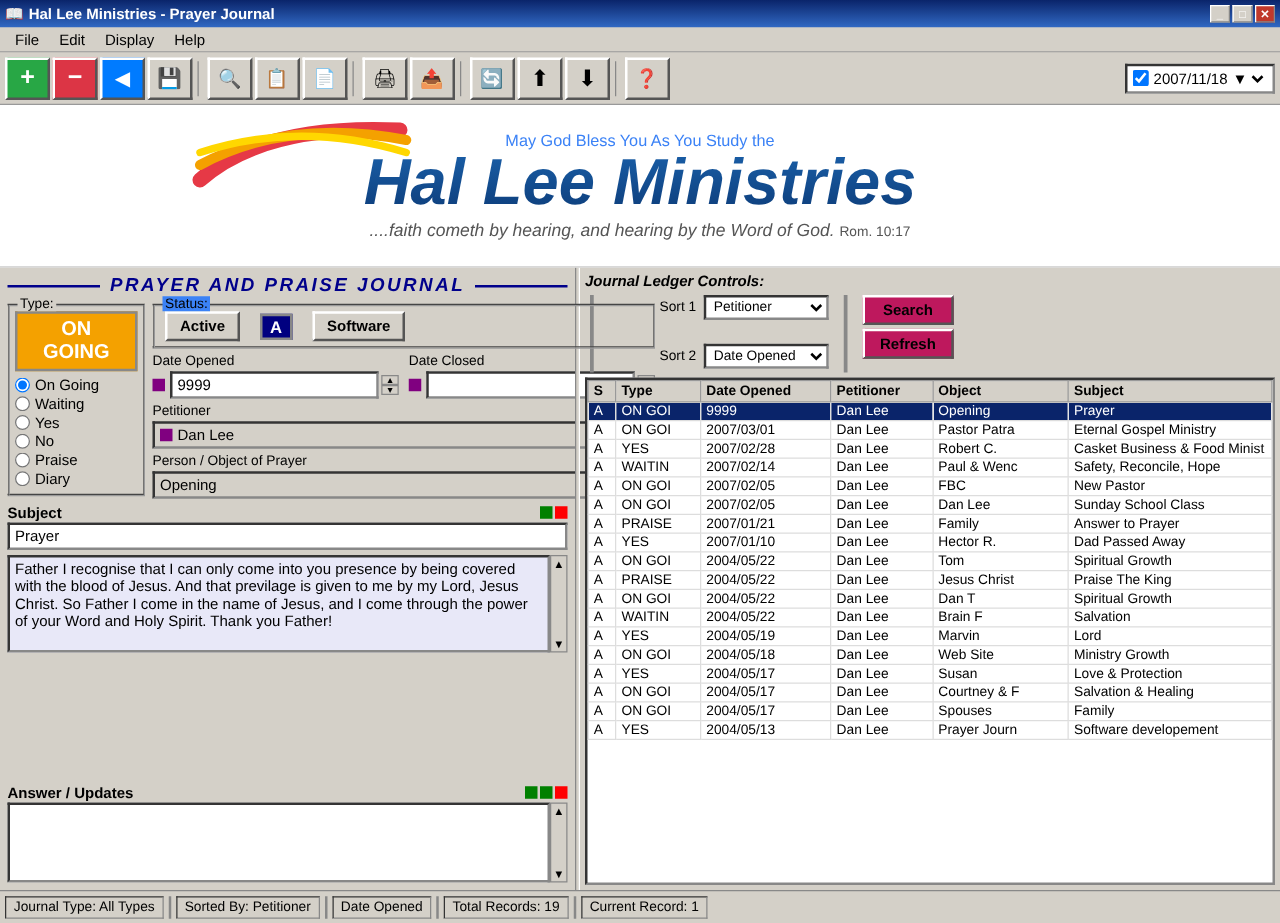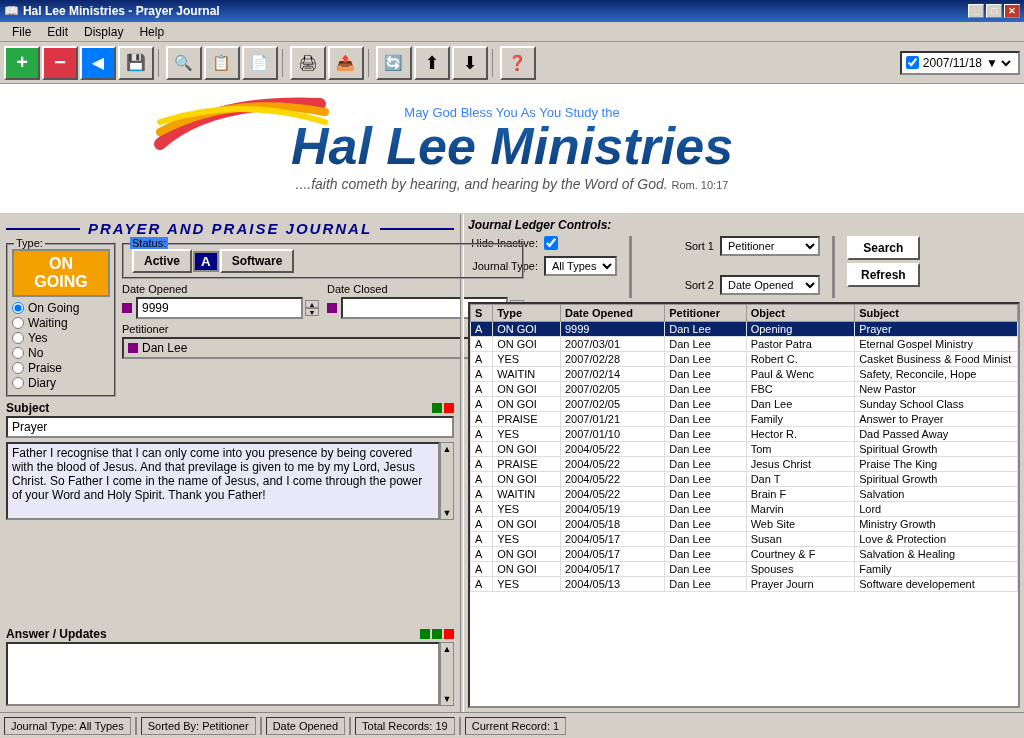--- a/index.html
+++ b/index.html
@@ -176,21 +176,21 @@
       color: white;
       border: 2px solid #888;
       padding: 1px 6px;
       font-weight: bold;
     }
     .status-inactive {
       background: #d4d0c8;
       border-top-color: #fff; border-left-color: #fff;
       border-right-color: #555; border-bottom-color: #555;
     }
-    .status-row { display: flex; align-items: center; gap: 1px; }
+    .status-row { display: flex; align-items: center; gap: 16px; }
 
     
     #dates-section { display: flex; gap: 8px; }
     .date-field-box { flex: 1; }
     .date-field-label { font-size: 11px; margin-bottom: 2px; }
     .date-input-row { display: flex; align-items: center; gap: 2px; }
     .date-input {
       flex: 1;
       border: 2px inset #888;
       padding: 2px 4px;
@@ -270,21 +270,21 @@
     .jc-row { display: flex; align-items: center; gap: 6px; margin-bottom: 3px; }
     .jc-label { font-size: 11px; min-width: 70px; text-align: right; }
     .jc-select {
       border: 2px inset #888;
       background: white;
       padding: 1px 2px;
       font-size: 11px;
     }
     .jc-checkbox { width: 14px; height: 14px; }
     .jc-btn {
-      background: #ffffff;
+      background: #be185d;
       border: 2px solid;
       border-top-color: #fff; border-left-color: #fff;
       border-right-color: #555; border-bottom-color: #555;
       padding: 3px 12px;
       font-size: 12px;
       cursor: pointer;
       font-weight: bold;
     }
 
     
@@ -493,20 +493,26 @@
         </div>
 
         <div id="petitioner-section">
           <div class="petitioner-label">Petitioner</div>
           <div class="petitioner-value">
             <span style="width:10px;height:10px;background:purple;display:inline-block;margin-right:4px;"></span>
             <span>Dan Lee</span>
           </div>
         </div>
 
+        <div>
+          <div class="petitioner-label">Person / Object of Prayer</div>
+          <div class="petitioner-value">
+            <span>Opening</span>
+          </div>
+        </div>
 
       </div>
     </div>
 
     <div>
       <div class="field-label-bar">
         <span>Subject</span>
         <div class="field-color-icons">
           <span class="color-sq" style="background:#008000;"></span>
           <span class="color-sq" style="background:#ff0000;"></span>
@@ -547,34 +553,20 @@
 
   </div>
 
   <div class="v-divider"></div>
 
   <div id="right-panel">
 
     <div id="journal-controls">
       <div id="jc-title">Journal Ledger Controls:</div>
       <div style="display:flex;gap:8px;align-items:flex-start;">
-        <div style="display:flex;flex-direction:column;gap:3px;">
-
-          <div class="jc-row">
-            <span class="jc-label">Hide Inactive:</span>
-            <input type="checkbox" checked="" class="jc-checkbox" style="">
-          </div>
-
-          <div class="jc-row">
-            <span class="jc-label">Journal Type:</span>
-            <select class="jc-select">
-              <option>All Types</option>
-            </select>
-          </div>
-        </div>
 
         <div style="width:3px;background:#888;margin:0 4px;align-self:stretch;"></div>
         <div style="display:flex;flex-direction:column;gap:16px;">
 
           <div class="jc-row">
             <span class="jc-label">Sort 1</span>
             <select class="jc-select" style="min-width:100px;">
               <option>Petitioner</option>
             </select>
           </div>

